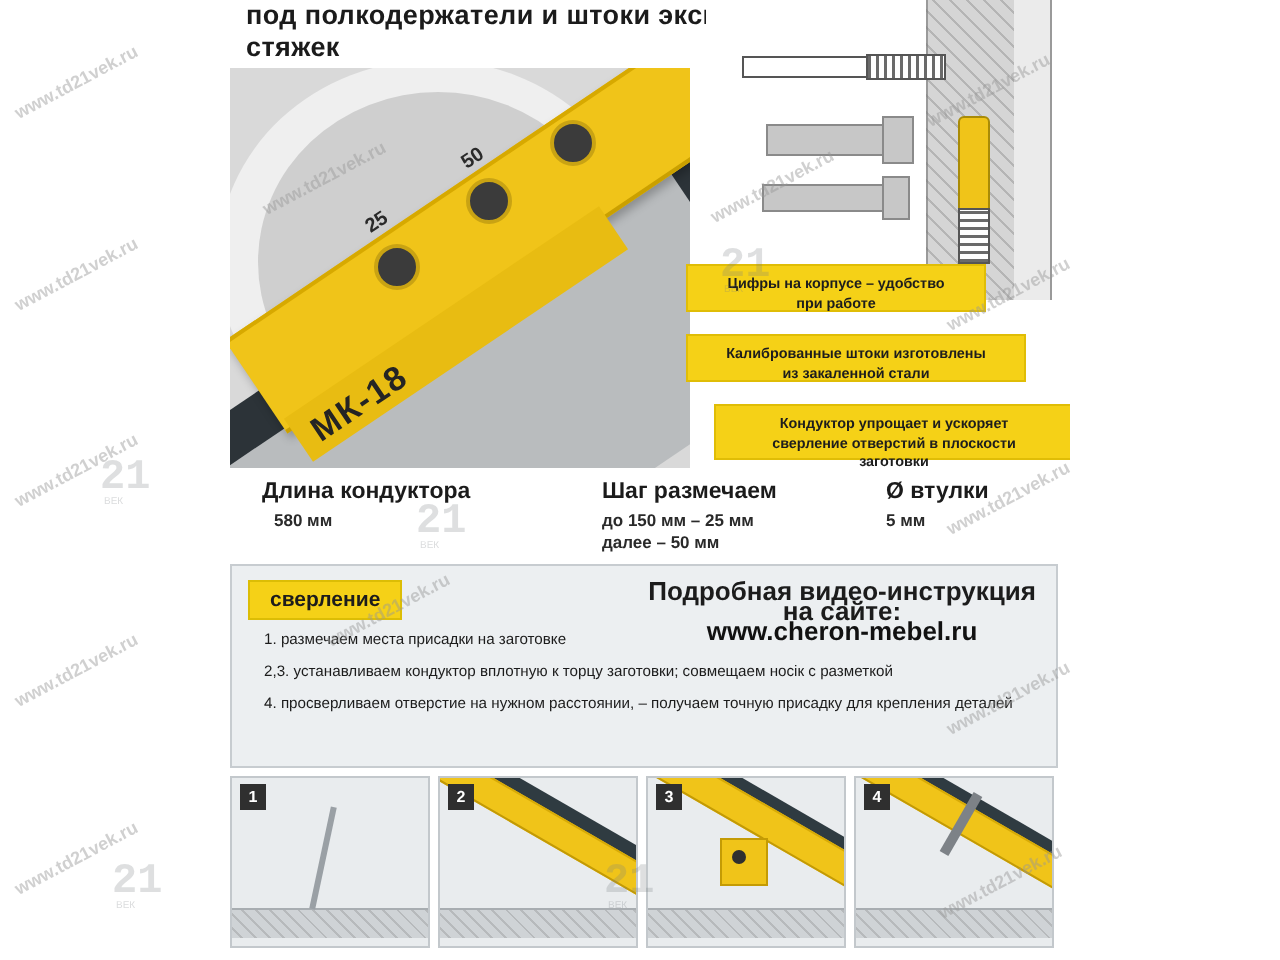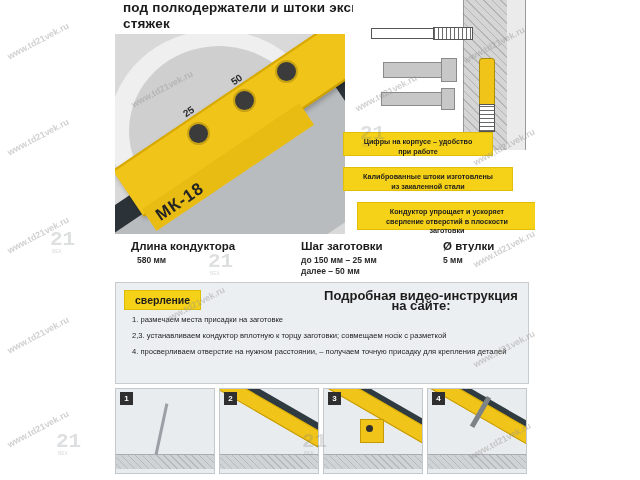--- a/index.html
+++ b/index.html
@@ -406,33 +406,34 @@
 
     <div class="callout" style="left:238px; top:132px; width:150px; height:24px;">Цифры на корпусе – удобство при работе</div>
     <div class="callout" style="left:238px; top:167px; width:170px; height:24px;">Калиброванные штоки изготовлены из закаленной стали</div>
     <div class="callout" style="left:252px; top:202px; width:180px; height:28px;">Кондуктор упрощает и ускоряет сверление отверстий в плоскости заготовки</div>
 
     <div class="spec" style="left:26px; top:240px; width:150px;">
       <div class="t">Длина кондуктора</div>
       <div class="v" style="padding-left:6px;">580 мм</div>
     </div>
     <div class="spec" style="left:196px; top:240px; width:140px;">
-      <div class="t">Шаг заготовки</div>
+      <div class="t">Шаг размечаем</div>
       <div class="v" style="white-space:pre-line;">до 150 мм – 25 мм
 далее – 50 мм</div>
     </div>
     <div class="spec" style="left:338px; top:240px; width:90px;">
       <div class="t">Ø втулки</div>
       <div class="v">5 мм</div>
     </div>
 
     <div class="instr">
       <div class="instr-tab">сверление</div>
       <div class="video">
         <div>Подробная видео-инструкция на сайте:</div>
+        <div class="url">www.cheron-mebel.ru</div>
       </div>
       <div class="steps">
         <p>1. размечаем места присадки на заготовке</p>
         <p>2,3. устанавливаем кондуктор вплотную к торцу заготовки; совмещаем носік с разметкой</p>
         <p>4. просверливаем отверстие на нужном расстоянии, – получаем точную присадку для крепления деталей</p>
       </div>
     </div>
 
     <div class="panels">
 

